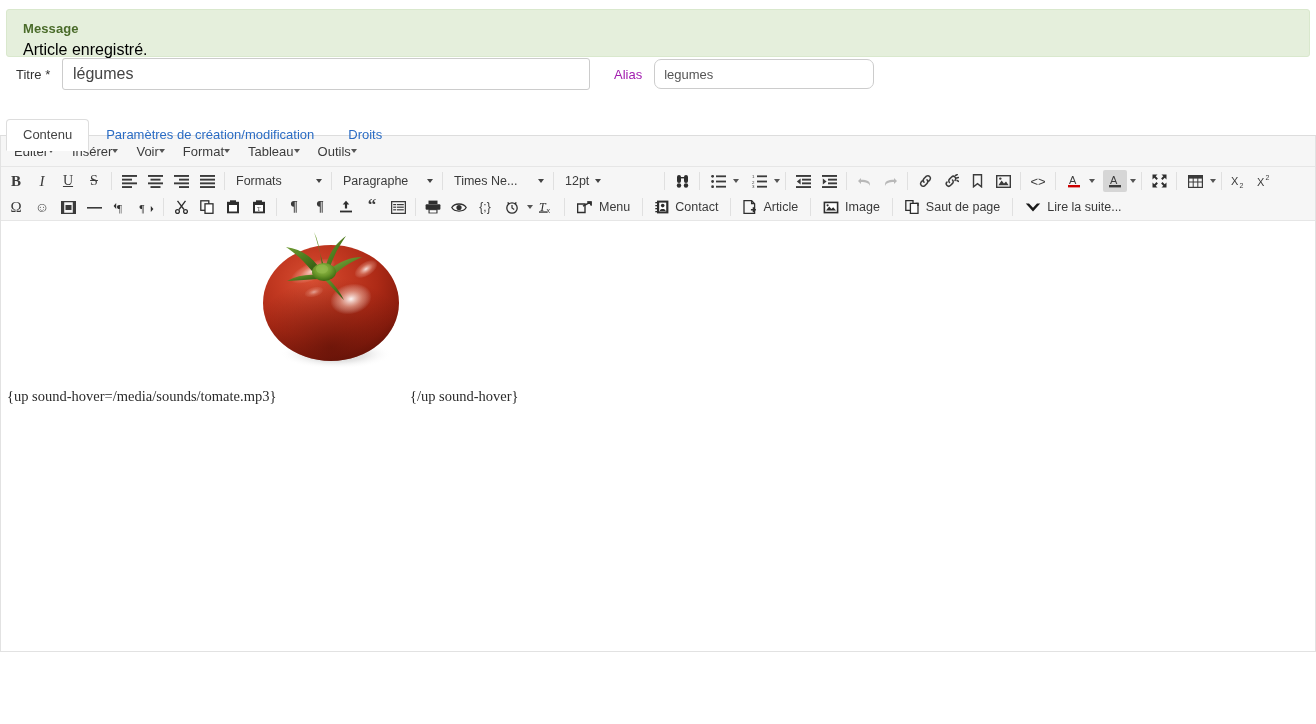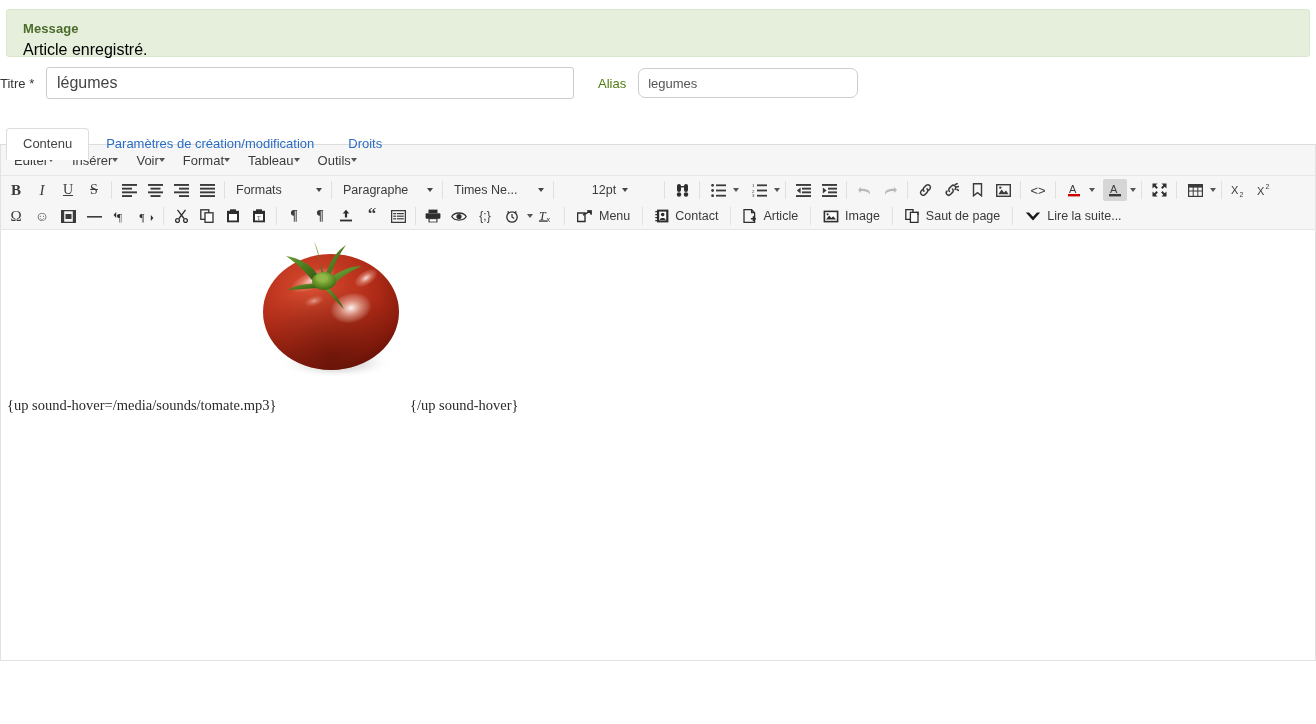--- a/index.html
+++ b/index.html
@@ -37,22 +37,22 @@
     font-size: 16px;
     color: #000000;
     line-height: 18px;
     margin-top: 4px;
   }
 
   
   .title-row {
     display: flex;
     align-items: center;
-    margin-top: 9px;
-    padding-left: 0px;
+    margin-top: 0;
+    padding-left: 16px;
     height: 34px;
   }
   .label-titre {
     font-size: 13px;
     color: #333;
     width: 36px;
     padding-left: 0px;
     white-space: nowrap;
   }
   .input-titre {
@@ -64,21 +64,21 @@
     margin-left: 10px;
     padding: 0 10px;
     font-size: 16px;
     color: #444;
     font-family: "Liberation Sans", sans-serif;
     background: #fff;
     outline: none;
   }
   .label-alias {
     font-size: 13px;
-    color: #4d7c0f;
+    color: #a21caf;
     margin-left: 24px;
     white-space: nowrap;
   }
   .input-alias {
     width: 220px;
     height: 30px;
     box-sizing: border-box;
     border: 1px solid #cccccc;
     border-radius: 7px;
     margin-left: 12px;
@@ -195,21 +195,21 @@
     padding: 0 4px 0 6px;
     margin: 0 1px;
     font-size: 12.5px;
     color: #3b3b3b;
     white-space: nowrap;
   }
   .tdrop .caret { margin-left: 6px; border-top-color:#444; }
   .tdrop.wide { min-width: 86px; justify-content: space-between; align-items: center; }
   .tdrop.wide2 { min-width: 90px; justify-content: space-between; }
   .tdrop.font { min-width: 88px; justify-content: space-between; }
-  .tdrop.size { min-width: 88px; justify-content: center; }
+  .tdrop.size { min-width: 88px; justify-content: flex-start; }
   .tbtn-split {
     display:flex; align-items:center; margin:0 1px;
   }
   .tbtn-split .caret { margin-left:2px; }
 
   .tbtn-text {
     display:flex; align-items:center; gap:6px;
     padding: 0 7px; height:22px; cursor:pointer;
     font-size:12.5px; color:#3b3b3b; border-radius:2px;
     white-space:nowrap; margin:0 1px;

